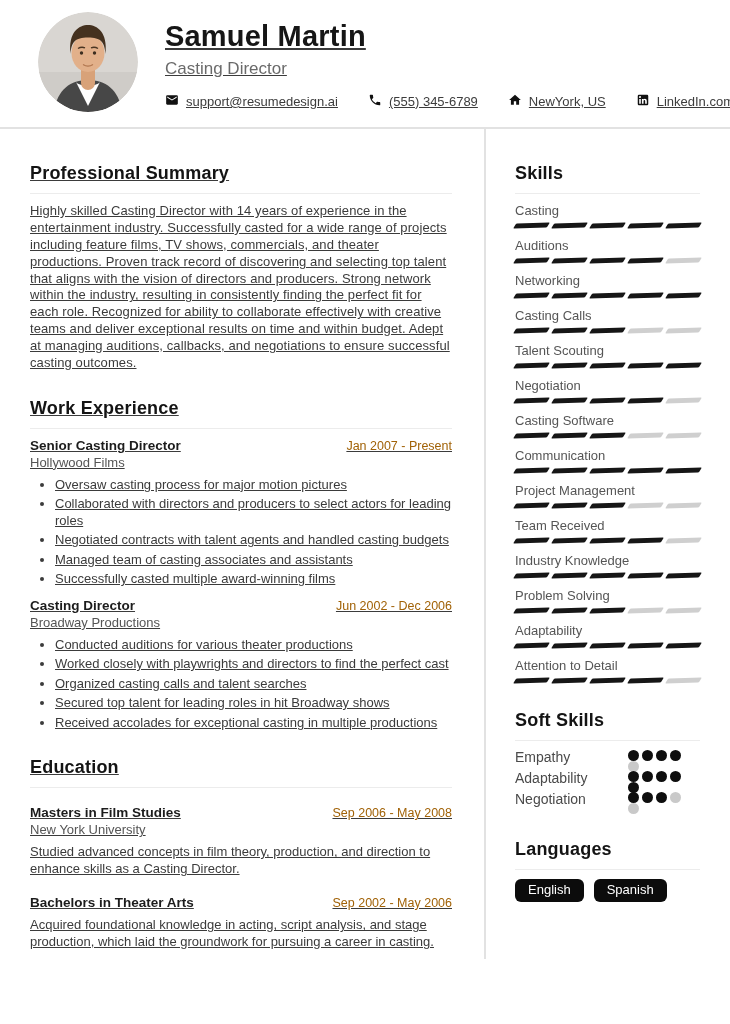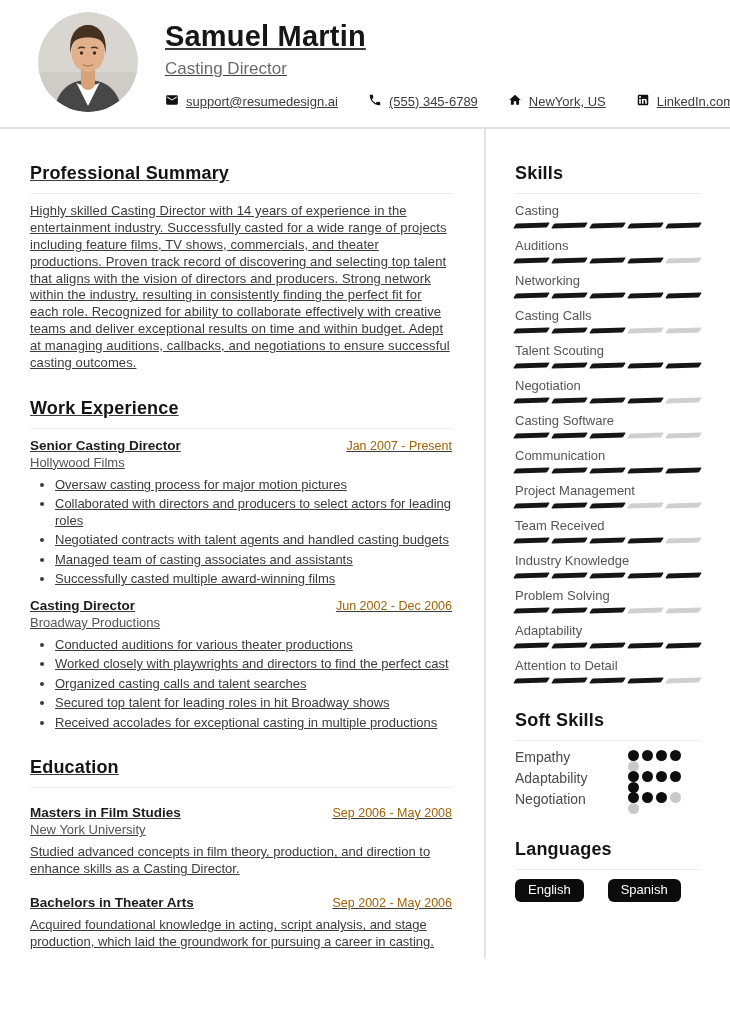--- a/index.html
+++ b/index.html
@@ -66,21 +66,21 @@
   .seg.filled{background:var(--bar-filled);}
   
   .soft-rows{margin-top:2px;}
   .soft-row{display:flex;align-items:flex-start;height:21px;}
   .soft-label{font-size:14px;color:#4a4a4a;line-height:15px;}
   .dots{margin-left:auto;margin-right:16px;width:56px;display:flex;flex-wrap:wrap;
         column-gap:3px;row-gap:0;height:21px;}
   .dot{width:11px;height:11px;border-radius:50%;background:var(--dot-empty);flex:0 0 11px;}
   .dot.filled{background:var(--dot-filled);}
   
-  .badges{display:flex;gap:24px;margin-top:3px;}
+  .badges{display:flex;gap:10px;margin-top:3px;}
   .badge{background:var(--badge-bg);color:var(--badge-text);font-size:13px;
          padding:4px 13px 5px;border-radius:6px;line-height:1.1;}
 </style>
 </head>
 <body>
 
 <div class="header">
   <div class="avatar">
     <svg viewBox="0 0 100 100">
       <defs>

